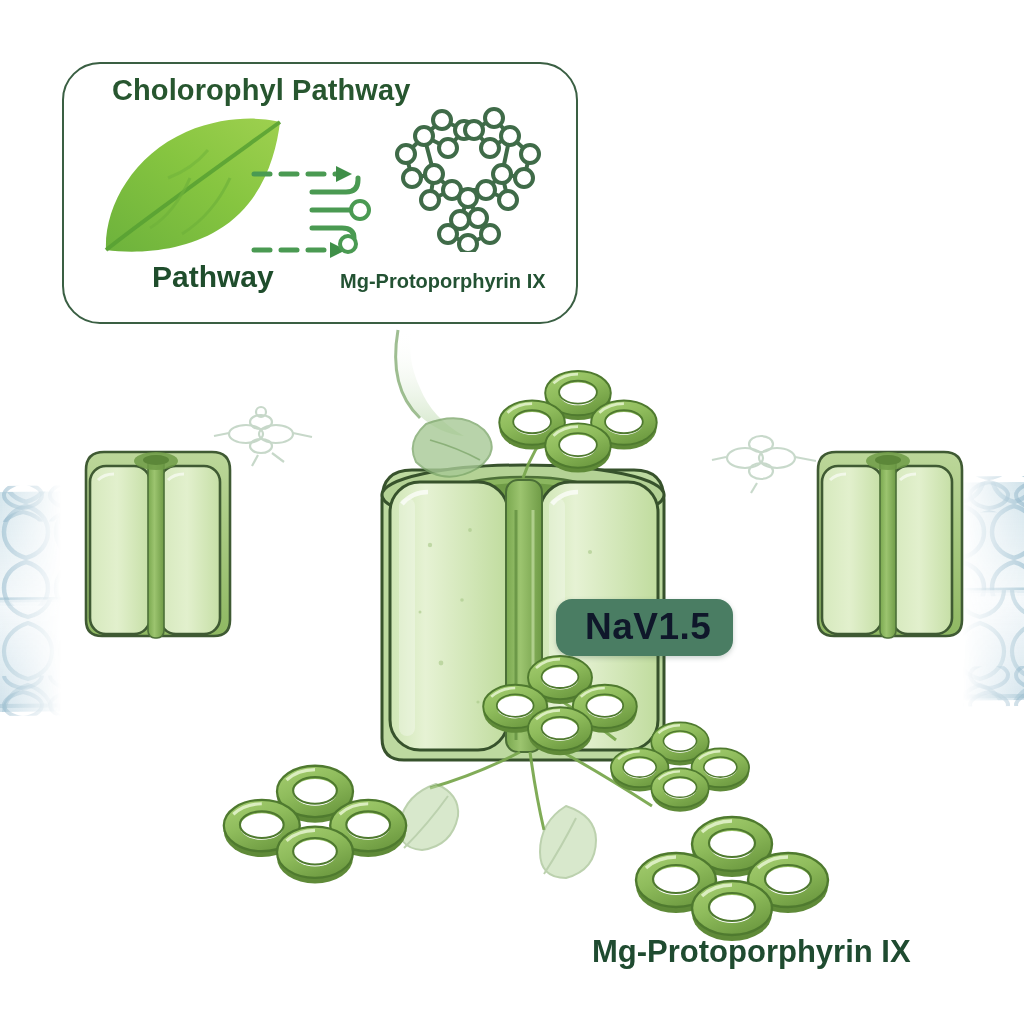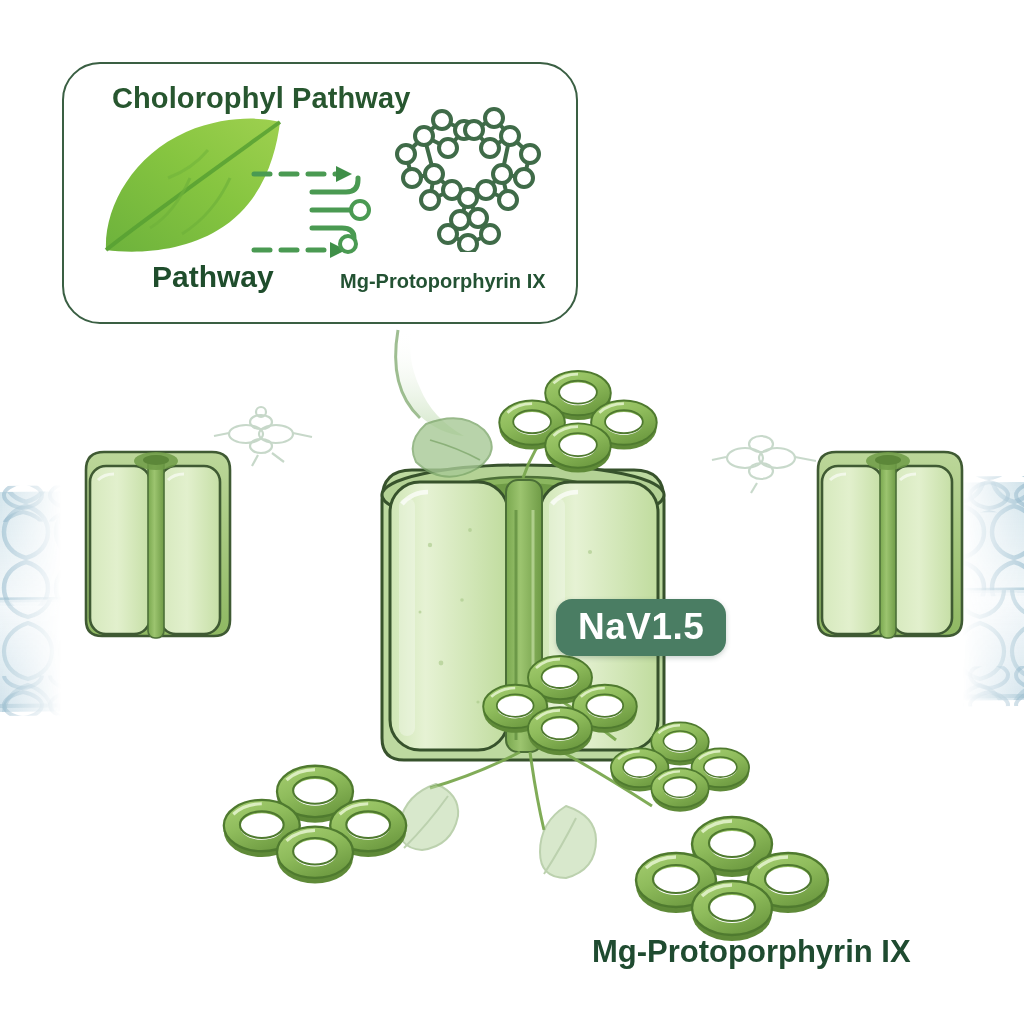--- a/index.html
+++ b/index.html
@@ -11,21 +11,21 @@
   #stage{position:relative;width:1024px;height:1024px;background:#fff;}
   #stage svg.layer{position:absolute;left:0;top:0;width:1024px;height:1024px;}
 
   
   .panel{
     position:absolute;left:62px;top:62px;width:516px;height:262px;
     border:2.2px solid #3a5f43;border-radius:38px;background:#ffffff;
     box-sizing:border-box;
   }
   .panel-title{
-    position:absolute;left:48px;top:18px;
+    position:absolute;left:48px;top:10px;
     font-size:29px;font-weight:700;color:#27562f;
     letter-spacing:.1px;white-space:nowrap;text-align:center;
   }
   .plants-label{
     position:absolute;left:88px;top:196px;
     font-size:30px;font-weight:700;color:#1f4d2c;white-space:nowrap;
   }
   .mg-label-small{
     position:absolute;left:276px;top:206px;
     font-size:20px;font-weight:700;color:#235233;white-space:nowrap;
@@ -33,22 +33,22 @@
 
   
   .mg-label-big{
     position:absolute;left:592px;top:934px;
     font-size:31px;font-weight:700;color:#1f4b30;white-space:nowrap;
   }
 
   
   .nav-badge{
     position:absolute;left:556px;top:599px;
-    padding:9px 22px 11px 22px;border-radius:16px;
-    background:#4a7d63;color:#ffffff;
+    padding:9px 22px 11px 29px;border-radius:16px;
+    background:#4a7d63;color:#0f172a;
     font-size:37px;font-weight:700;letter-spacing:.5px;
     line-height:1;white-space:nowrap;
     box-shadow:0 2px 5px rgba(40,70,55,.25);
   }
 </style>
 </head>
 <body>
 
 <div id="stage">
 

